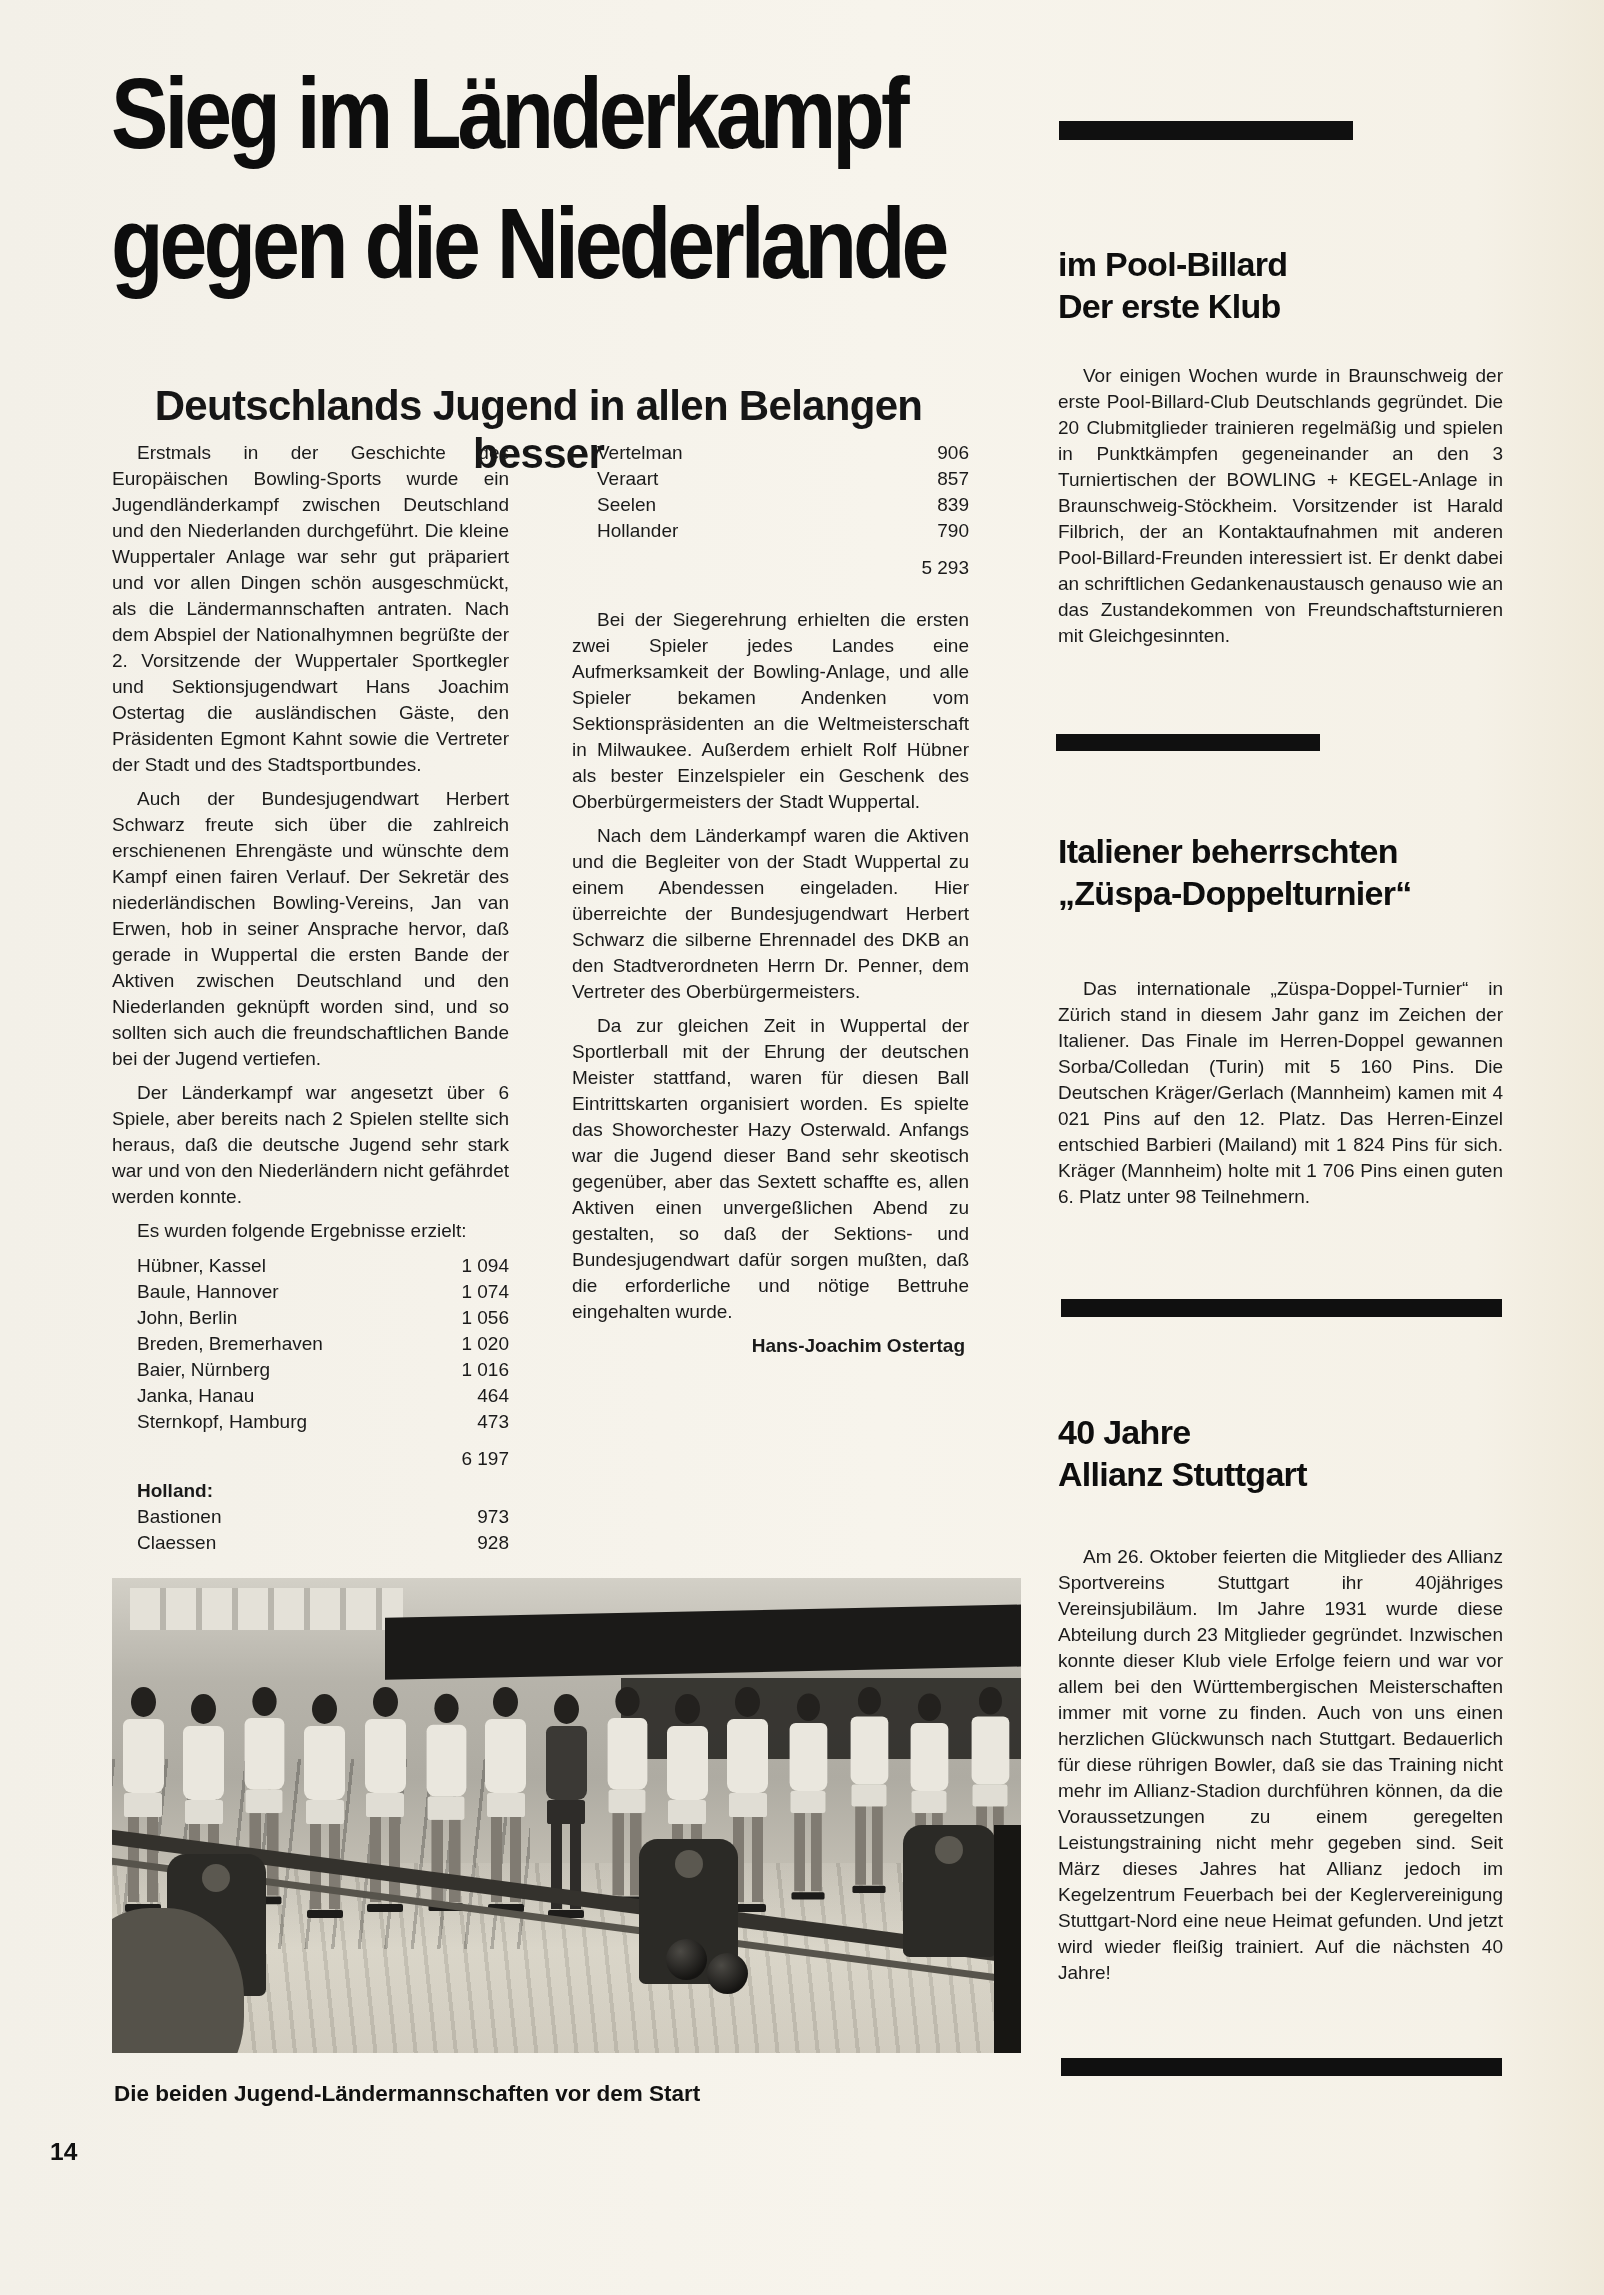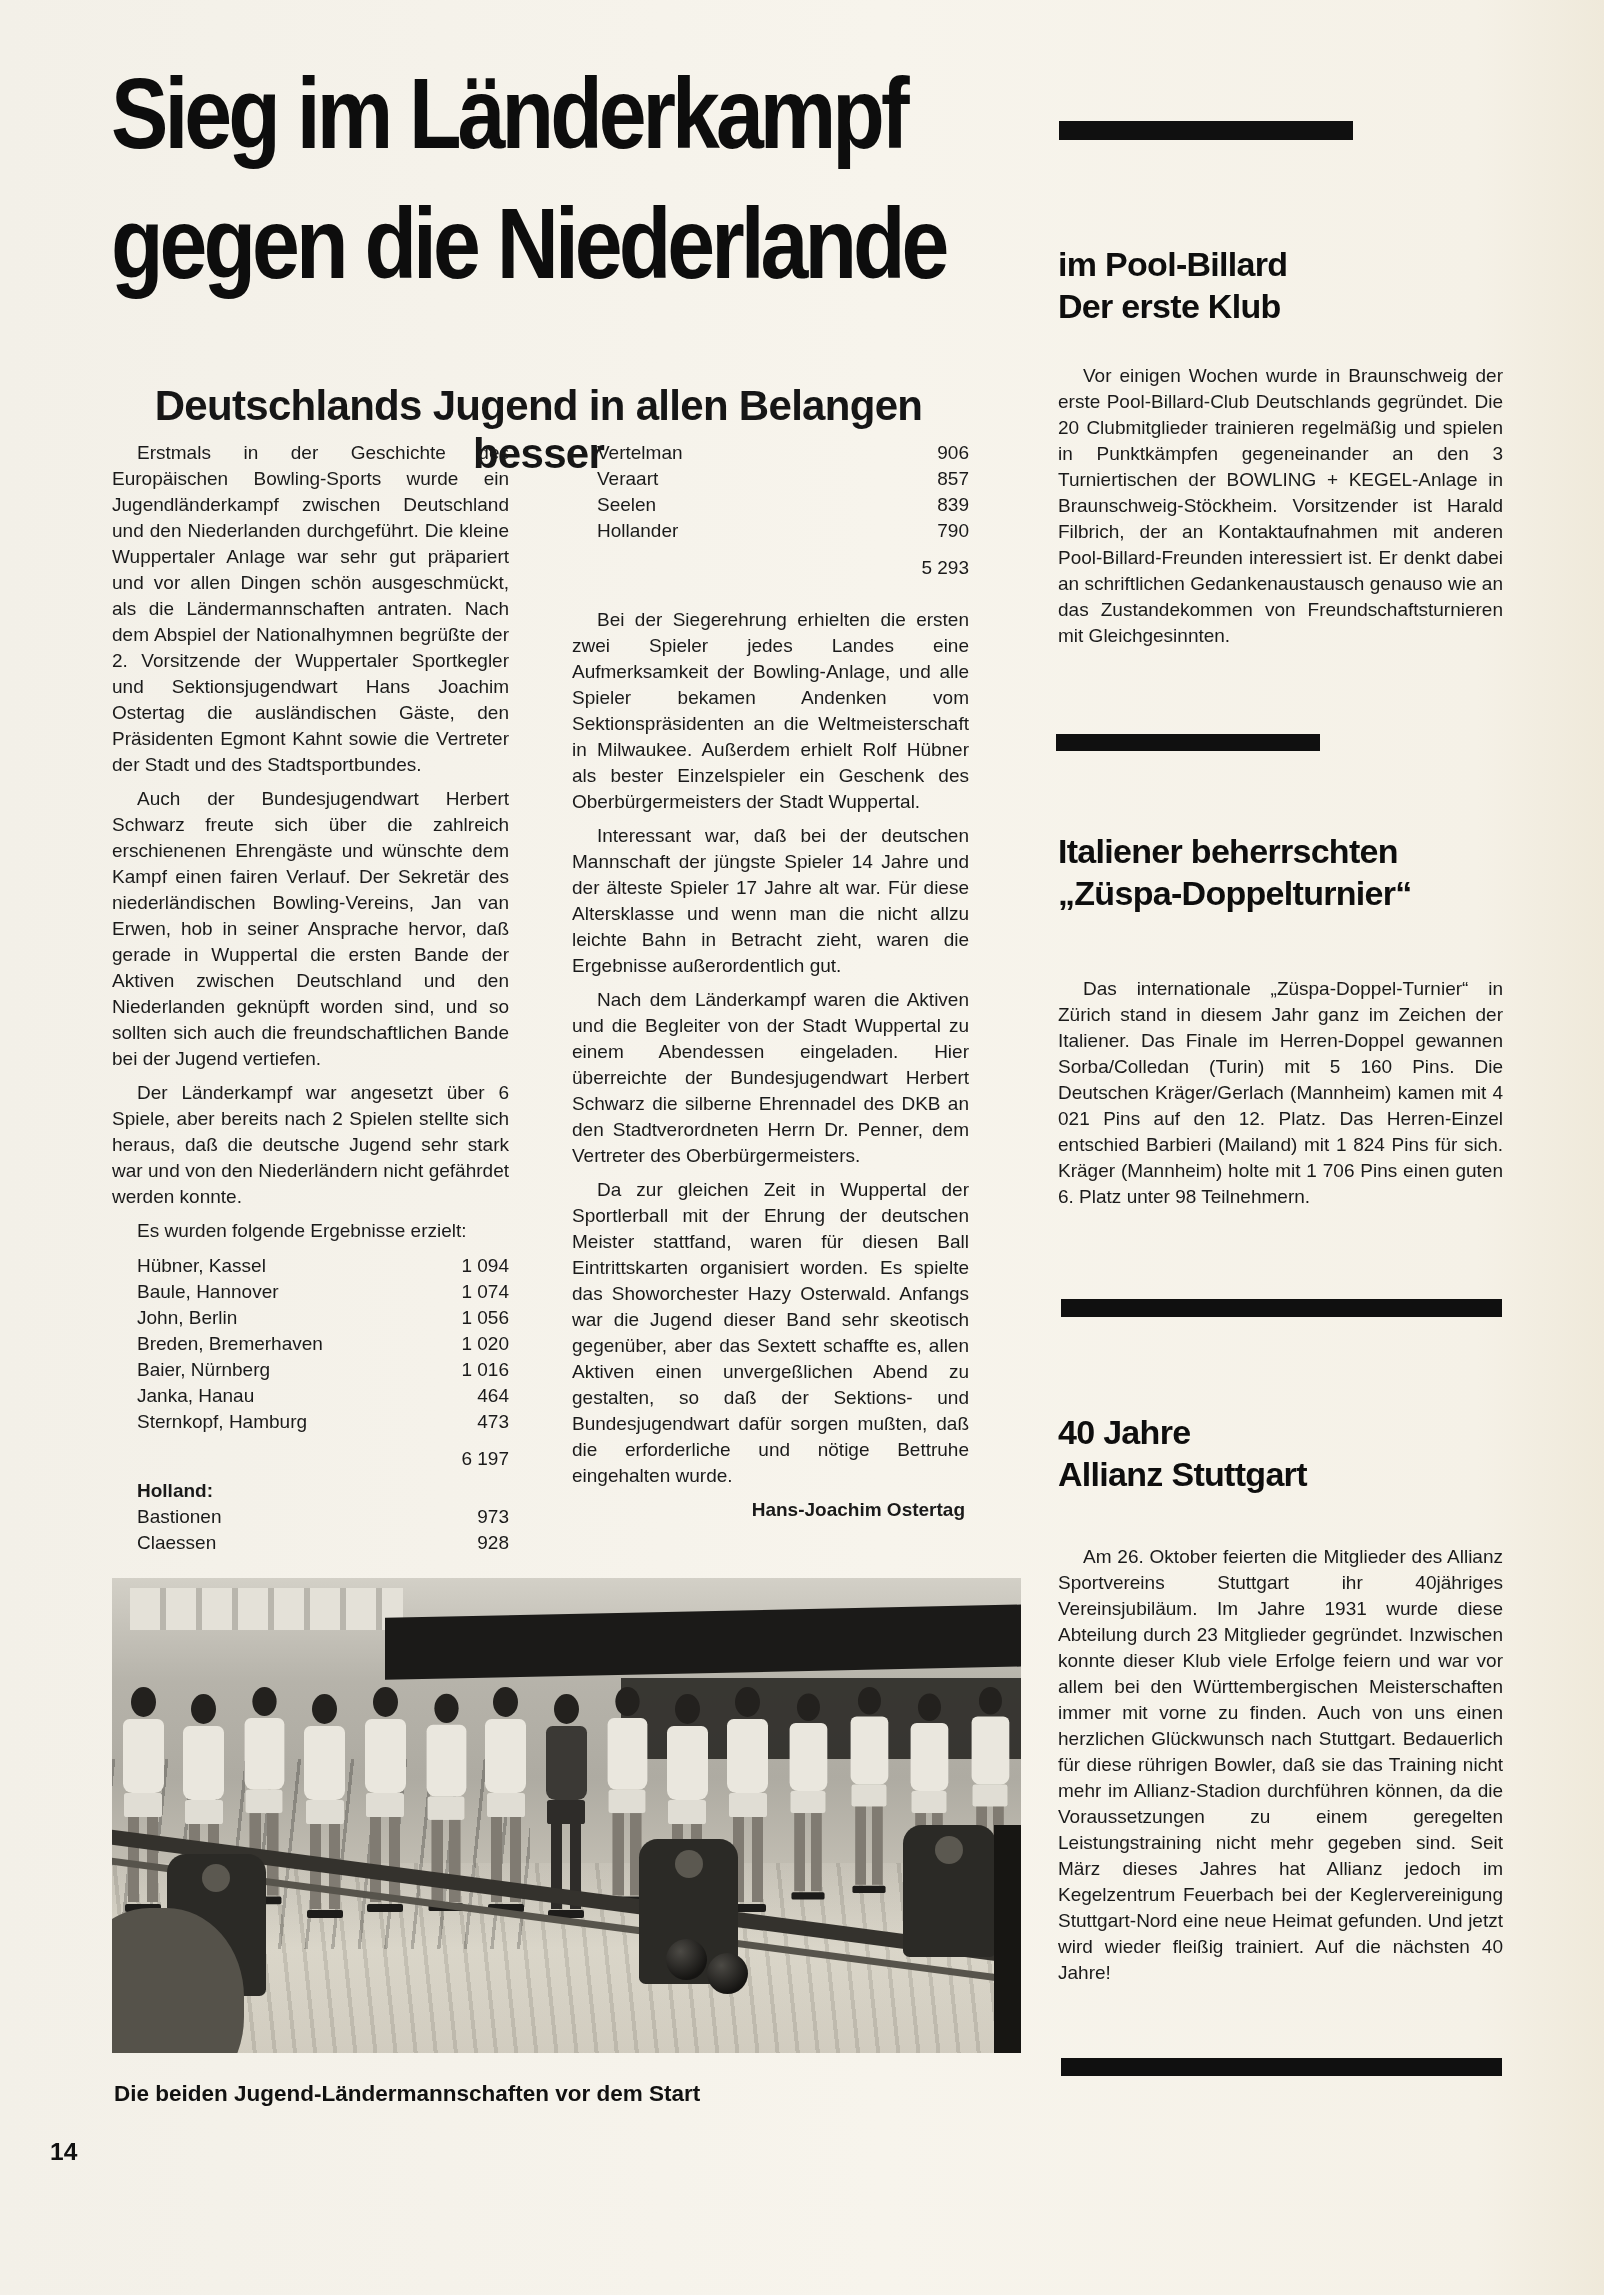--- a/index.html
+++ b/index.html
@@ -140,21 +140,20 @@
       <span>Seelen</span>
       <span>839</span>
     </div>
     <div class="score-row">
       <span>Hollander</span>
       <span>790</span>
     </div>
     <div class="score-total nl">5 293</div>
 
     <p>Bei der Siegerehrung erhielten die ersten zwei Spieler jedes Landes eine Aufmerksamkeit der Bowling-Anlage, und alle Spieler bekamen Andenken vom Sektionspräsidenten an die Weltmeisterschaft in Milwaukee. Außerdem erhielt Rolf Hübner als bester Einzelspieler ein Geschenk des Oberbürgermeisters der Stadt Wuppertal.</p>
-    <p>Interessant war, daß bei der deutschen Mannschaft der jüngste Spieler 14 Jahre und der älteste Spieler 17 Jahre alt war. Für diese Altersklasse und wenn man die nicht allzu leichte Bahn in Betracht zieht, waren die Ergebnisse außerordentlich gut.</p>
     <p>Nach dem Länderkampf waren die Aktiven und die Begleiter von der Stadt Wuppertal zu einem Abendessen eingeladen. Hier überreichte der Bundesjugendwart Herbert Schwarz die silberne Ehrennadel des DKB an den Stadtverordneten Herrn Dr. Penner, dem Vertreter des Oberbürgermeisters.</p>
     <p>Da zur gleichen Zeit in Wuppertal der Sportlerball mit der Ehrung der deutschen Meister stattfand, waren für diesen Ball Eintrittskarten organisiert worden. Es spielte das Showorchester Hazy Osterwald. Anfangs war die Jugend dieser Band sehr skeotisch gegenüber, aber das Sextett schaffte es, allen Aktiven einen unvergeßlichen Abend zu gestalten, so daß der Sektions- und Bundesjugendwart dafür sorgen mußten, daß die erforderliche und nötige Bettruhe eingehalten wurde.</p>
     <div class="byline">Hans-Joachim Ostertag</div>
   </div>
 
   <div class="divider" style="left:1059px; top:121px; width:294px; height:18.5px;"></div>
 
   <h2 class="sb-title" style="top:243px; margin:0;">
     <span style="display:block;">im Pool-Billard</span>
     <span style="display:block;">Der erste Klub</span>

